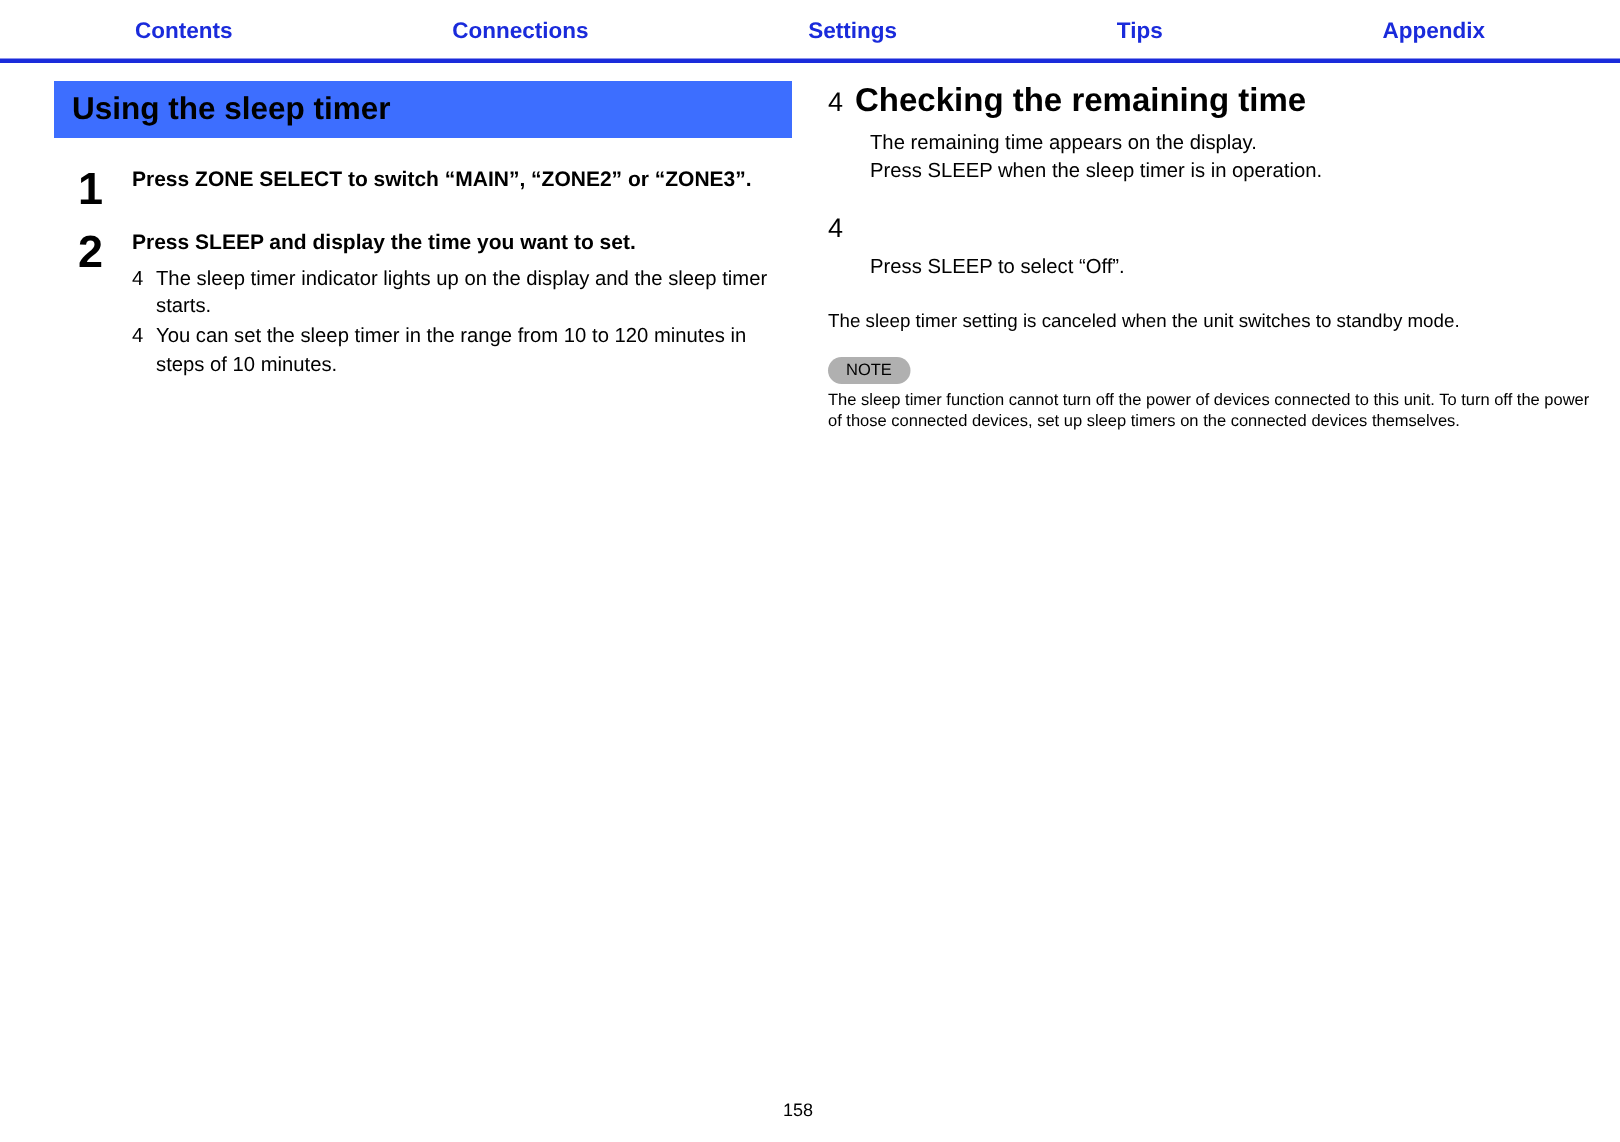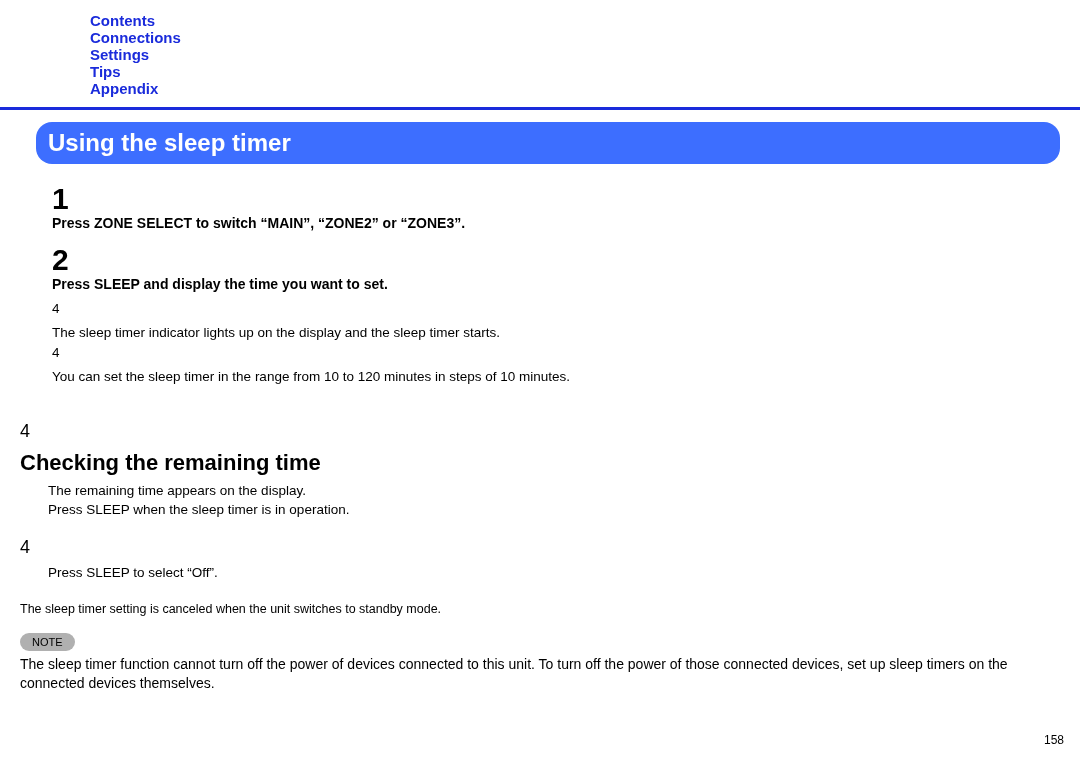--- a/index.html
+++ b/index.html
@@ -1,15 +1,15 @@
 <!DOCTYPE html>
 <html><head>
   <meta charset="utf-8">
   <style>
-    * { box-sizing: border-box; margin: 0; padding: 0; flex-direction: column; }
+    * { box-sizing: border-box; margin: 0; padding: 0; }
     body {
       font-family: Arial, Helvetica, sans-serif;
       color: #000;
       width: 1080px;
       height: 761px;
       background: #fff;
       position: relative;
     }
     .nav {
       display: flex;
@@ -24,28 +24,27 @@
       cursor: pointer;
     }
     .columns {
       display: flex;
       padding: 12px 20px 0 20px;
       gap: 24px;
     }
     .col { flex: 1; min-width: 0; }
     .section-title {
       background: #3d6eff;
-      color: #ffffff;
+      color: #000000;
       font-weight: bold;
-      font-size: 24px;
+      font-size: 21px;
       padding: 7px 12px;
       margin-bottom: 18px;
       margin-left: 16px;
       margin-right: 0;
-      border-radius: 16px;
     }
     .step { display: flex; margin: 0 0 10px 32px; }
     .step-num {
       font-size: 30px;
       font-weight: bold;
       min-width: 36px;
       line-height: 1;
       padding-top: 2px;
     }
     .step-body { font-size: 14px; line-height: 1.35; }
@@ -69,27 +68,27 @@
     .note-badge {
       display: inline-block;
       background: #b0b0b0;
       color: #000;
       font-weight: normal;
       font-size: 11px;
       padding: 3px 12px;
       border-radius: 11px;
       margin-bottom: 4px;
     }
-    .note-text { font-size: 14px; line-height: 1.35; }
+    .note-text { font-size: 11px; line-height: 1.35; }
     .page-number {
       position: absolute;
       bottom: 14px;
       left: 0;
       right: 16px;
-      text-align: right;
+      text-align: center;
       font-size: 12px;
     }
   </style>
 </head>
 <body>
 
 <div class="nav">
   <span class="nav-item">Contents</span>
   <span class="nav-item">Connections</span>
   <span class="nav-item">Settings</span>

